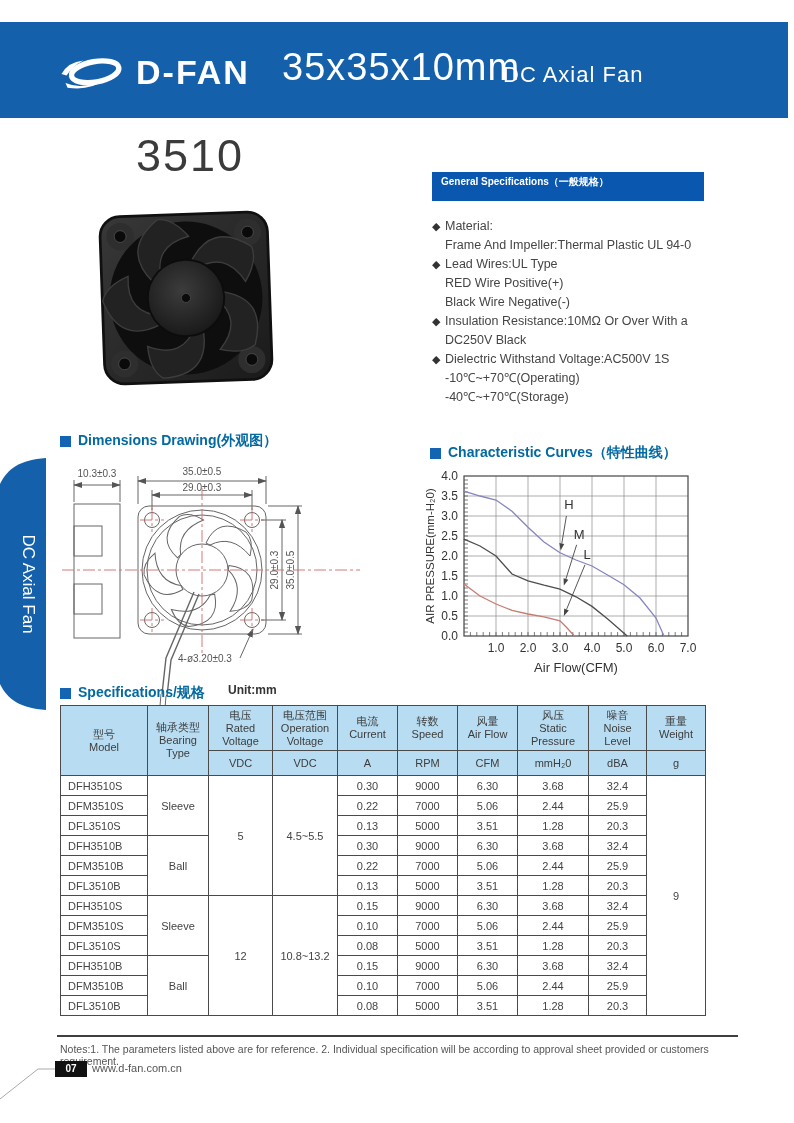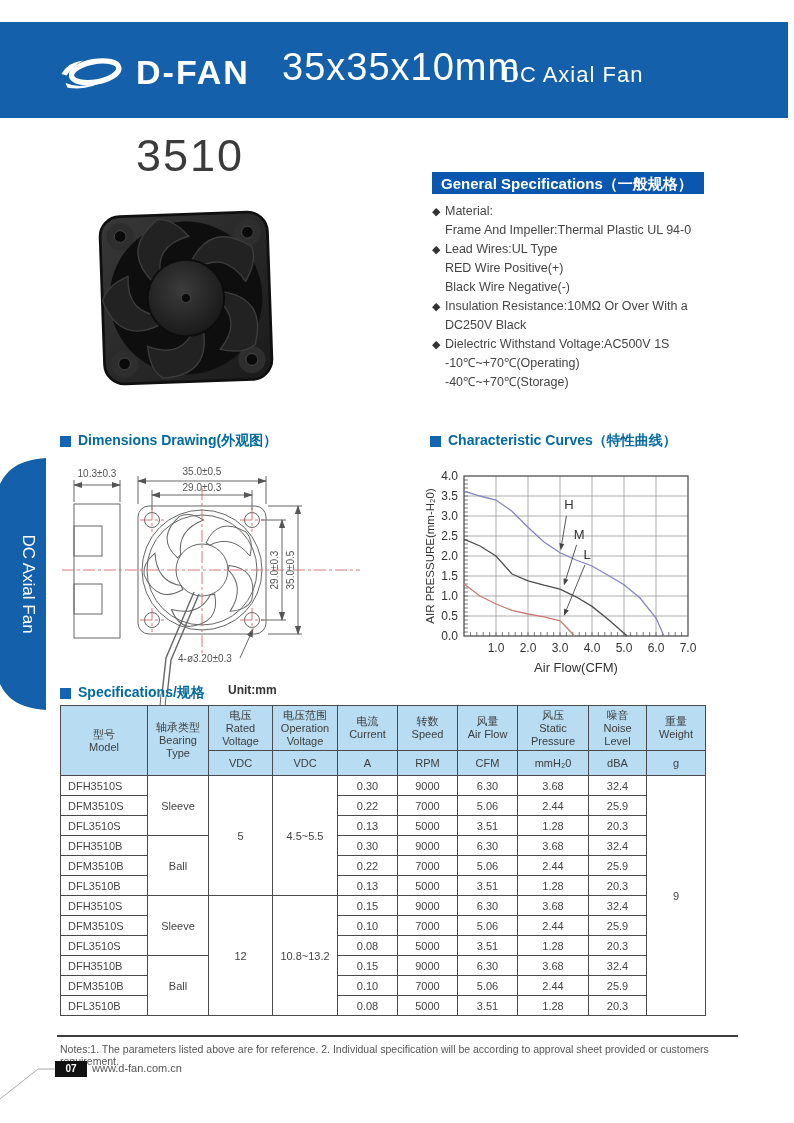--- a/index.html
+++ b/index.html
@@ -12,30 +12,30 @@
   .logo-text{color:#fff;font-size:34px;font-weight:bold;letter-spacing:2px;margin-left:6px;}
   .size-title{position:absolute;left:282px;top:24px;color:#fff;font-size:38px;letter-spacing:1px;}
   .subtitle{position:absolute;left:503px;top:40px;color:#fff;font-size:22px;letter-spacing:1px;}
 
   
   .model-title{position:absolute;left:136px;top:130px;font-size:45px;color:#3b3b3b;letter-spacing:2px;}
   .fan-photo{position:absolute;left:95px;top:203px;}
 
   
   .gen-specs{position:absolute;left:432px;top:172px;width:272px;}
-  .gs-header{background:#0a57b0;color:#fff;font-size:15px;font-weight:bold;padding:3px 9px 0 9px;}
-  .gs-list{margin-top:8px;}
+  .gs-header{background:#0a57b0;color:#fff;font-size:10px;font-weight:bold;padding:3px 9px 12px 9px;}
+  .gs-list{margin-top:16px;}
   .gs-item{font-size:12.5px;color:#454545;line-height:19px;white-space:nowrap;padding-left:13px;}
   .gs-item .bullet{display:inline-block;margin-left:-13px;width:13px;color:#333;font-size:11px;}
 
   
   .sec-title{position:absolute;font-size:14px;color:#0369a1;font-weight:bold;display:flex;align-items:center;}
   .sec-title .sq{display:inline-block;width:11px;height:11px;background:#1464b4;margin-right:7px;}
   .dims-title{left:60px;top:432px;}
-  .curves-title{left:430px;top:432px;justify-content:space-between;}
+  .curves-title{left:430px;top:444px;justify-content:space-between;}
   .spec-title{left:60px;top:684px;}
 
   .side-tab{position:absolute;left:0;top:452px;}
   .dims-svg{position:absolute;left:60px;top:462px;}
   .chart-svg{position:absolute;left:424px;top:460px;}
 
   
   .spec-table{position:absolute;left:60px;top:705px;border-collapse:collapse;table-layout:fixed;width:645px;}
   .spec-table th,.spec-table td{border:1px solid #4a4a4a;font-weight:normal;color:#444;padding:0;}
   .spec-table thead th{background:#b8ddf2;font-size:11px;line-height:13px;color:#3c3c3c;}

